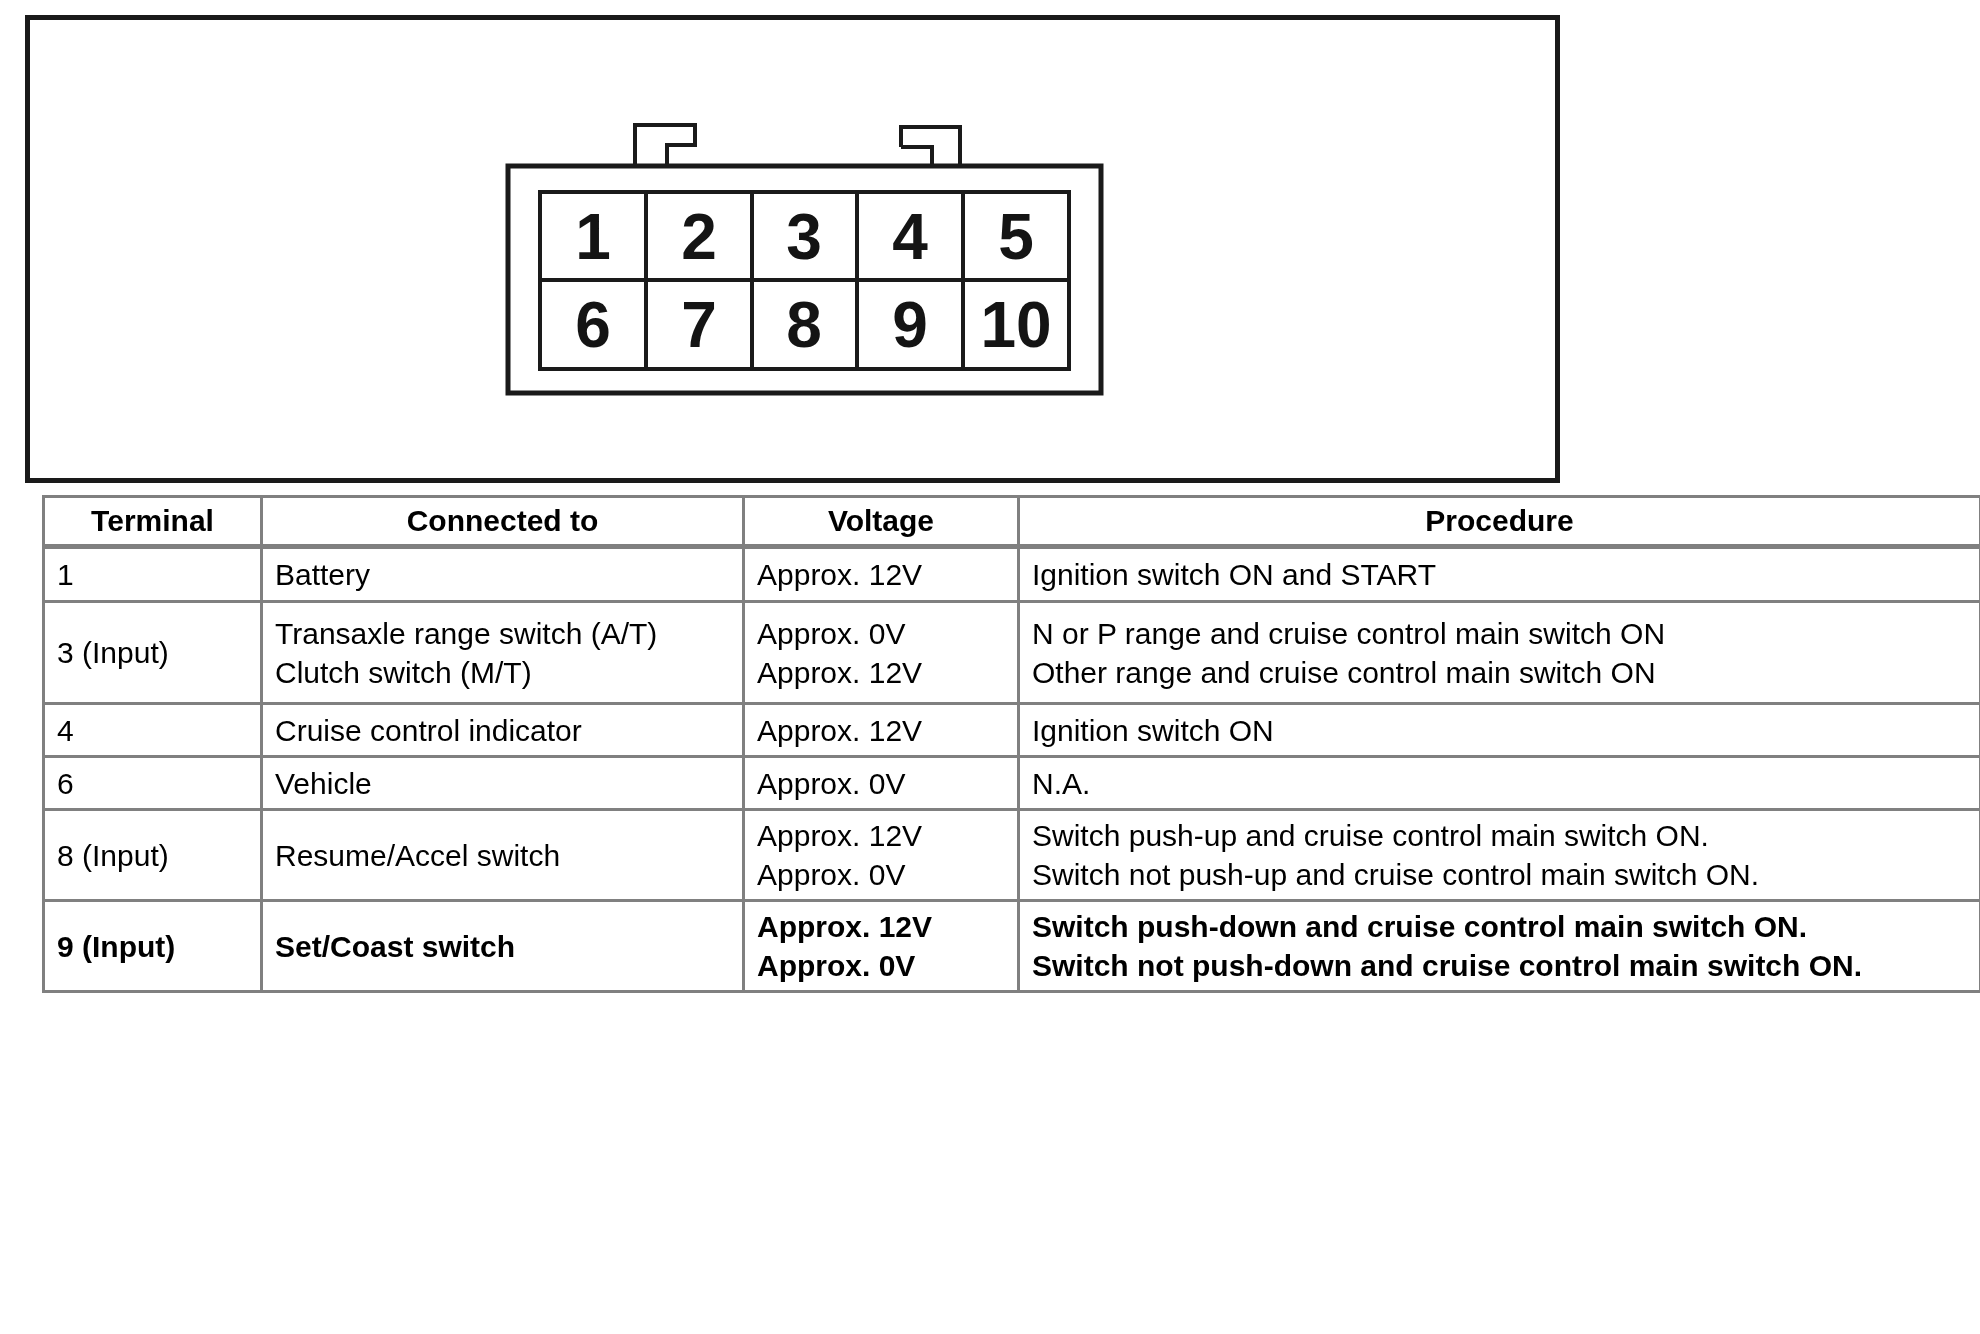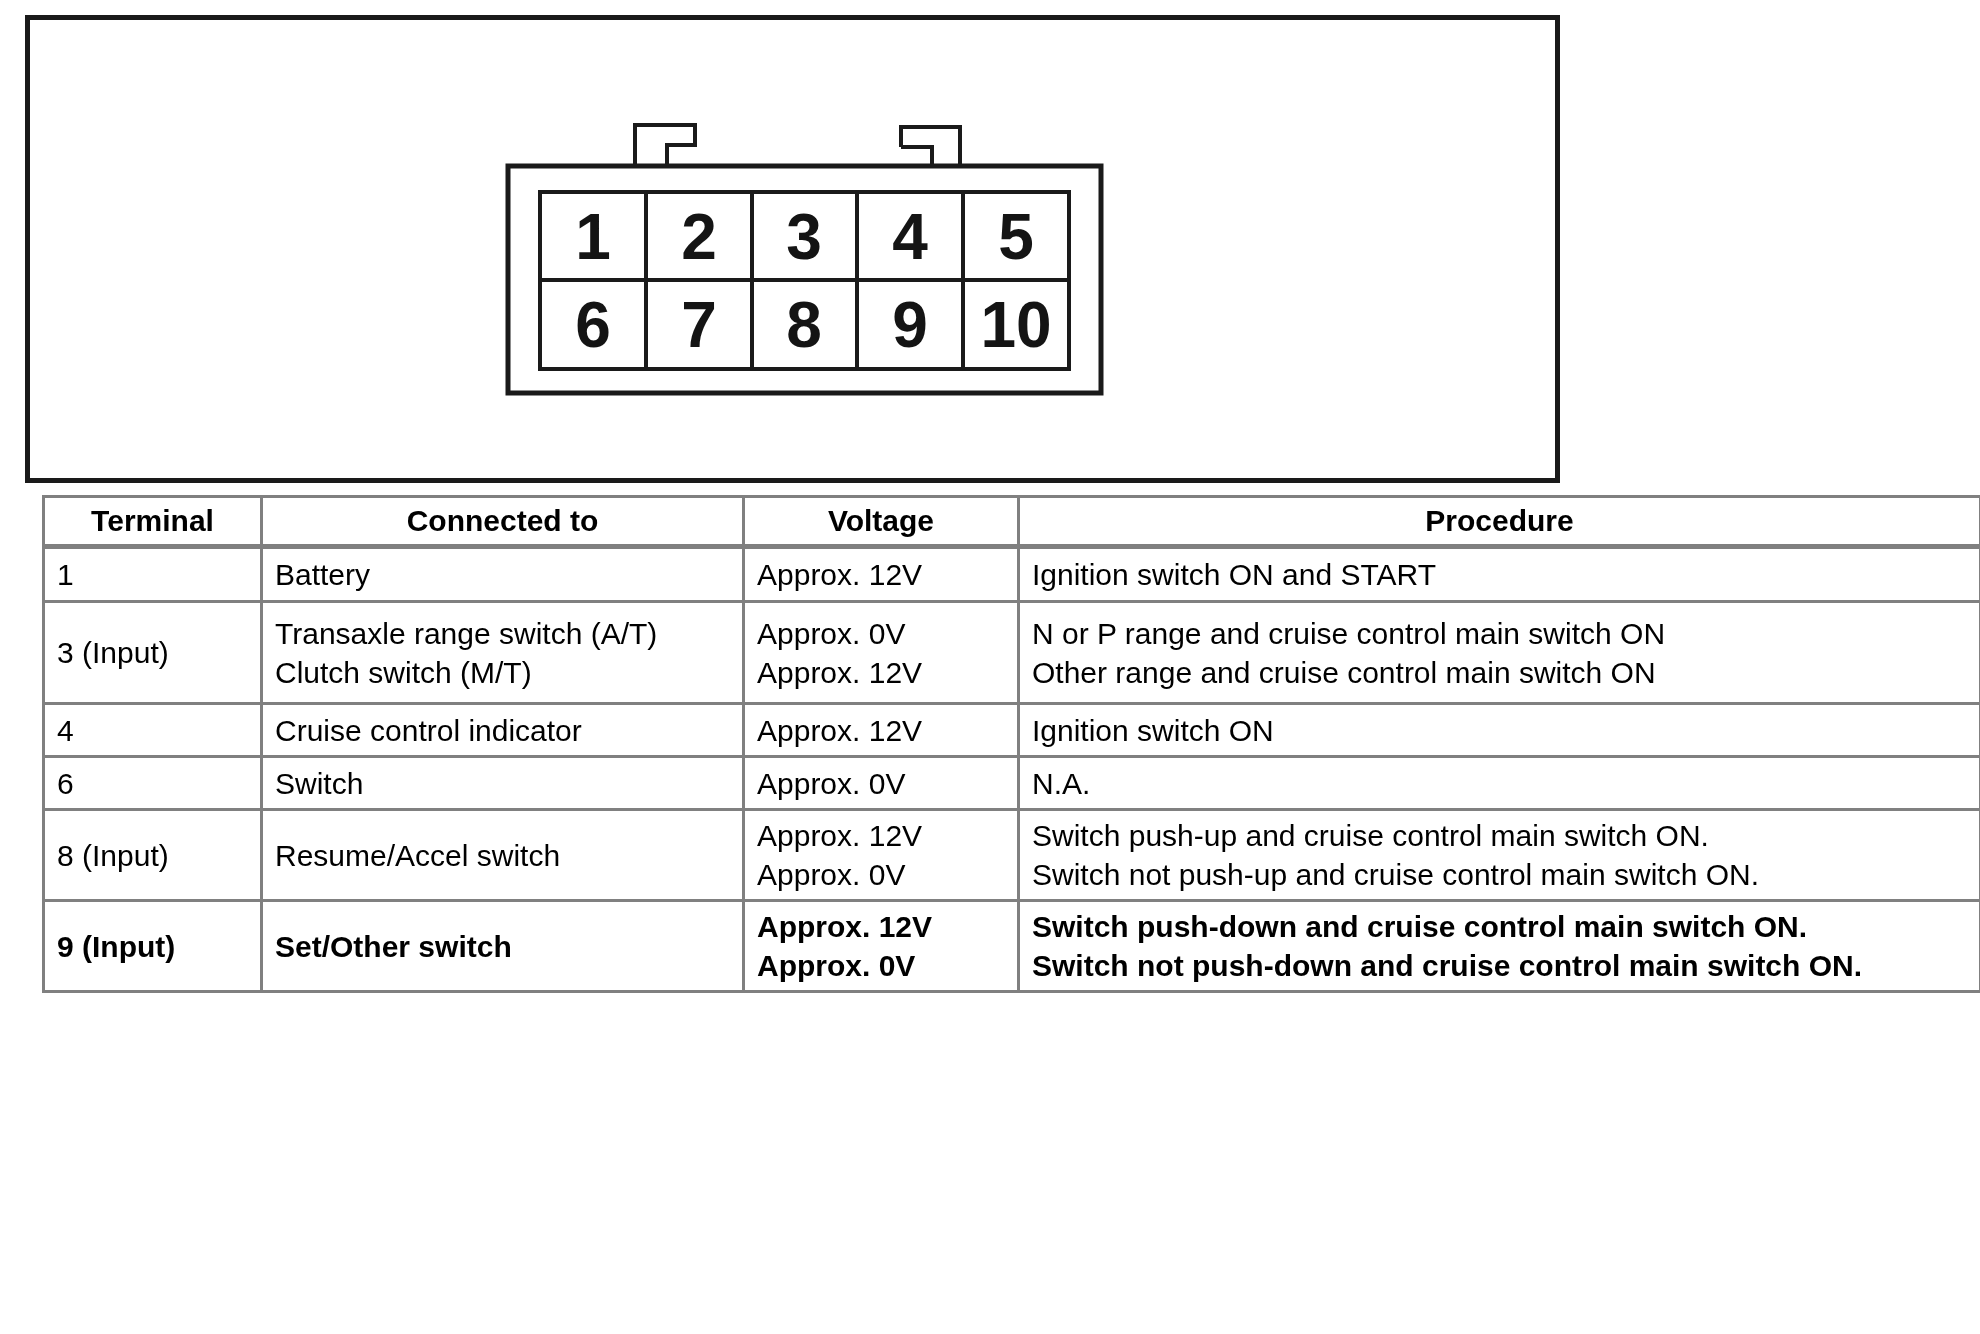--- a/index.html
+++ b/index.html
@@ -175,21 +175,21 @@
         </td>
         <td>
           <div class="cell-line">Ignition switch ON</div>
         </td>
       </tr>
       <tr style="height: 53px;">
         <td>
           <div class="cell-line">6</div>
         </td>
         <td>
-          <div class="cell-line">Switch</div>
+          <div class="cell-line">Vehicle</div>
         </td>
         <td>
           <div class="cell-line">Approx. 0V</div>
         </td>
         <td>
           <div class="cell-line">N.A.</div>
         </td>
       </tr>
       <tr style="height: 88px; margin-left: 27px;">
         <td>
@@ -205,21 +205,21 @@
         <td>
           <div class="cell-line">Switch push-up and cruise control main switch ON.</div>
           <div class="cell-line">Switch not push-up and cruise control main switch ON.</div>
         </td>
       </tr>
       <tr style="height: 87px; font-weight: bold;">
         <td>
           <div class="cell-line">9 (Input)</div>
         </td>
         <td>
-          <div class="cell-line">Set/Other switch</div>
+          <div class="cell-line">Set/Coast switch</div>
         </td>
         <td>
           <div class="cell-line">Approx. 12V</div>
           <div class="cell-line">Approx. 0V</div>
         </td>
         <td>
           <div class="cell-line">Switch push-down and cruise control main switch ON.</div>
           <div class="cell-line">Switch not push-down and cruise control main switch ON.</div>
         </td>
       </tr>

